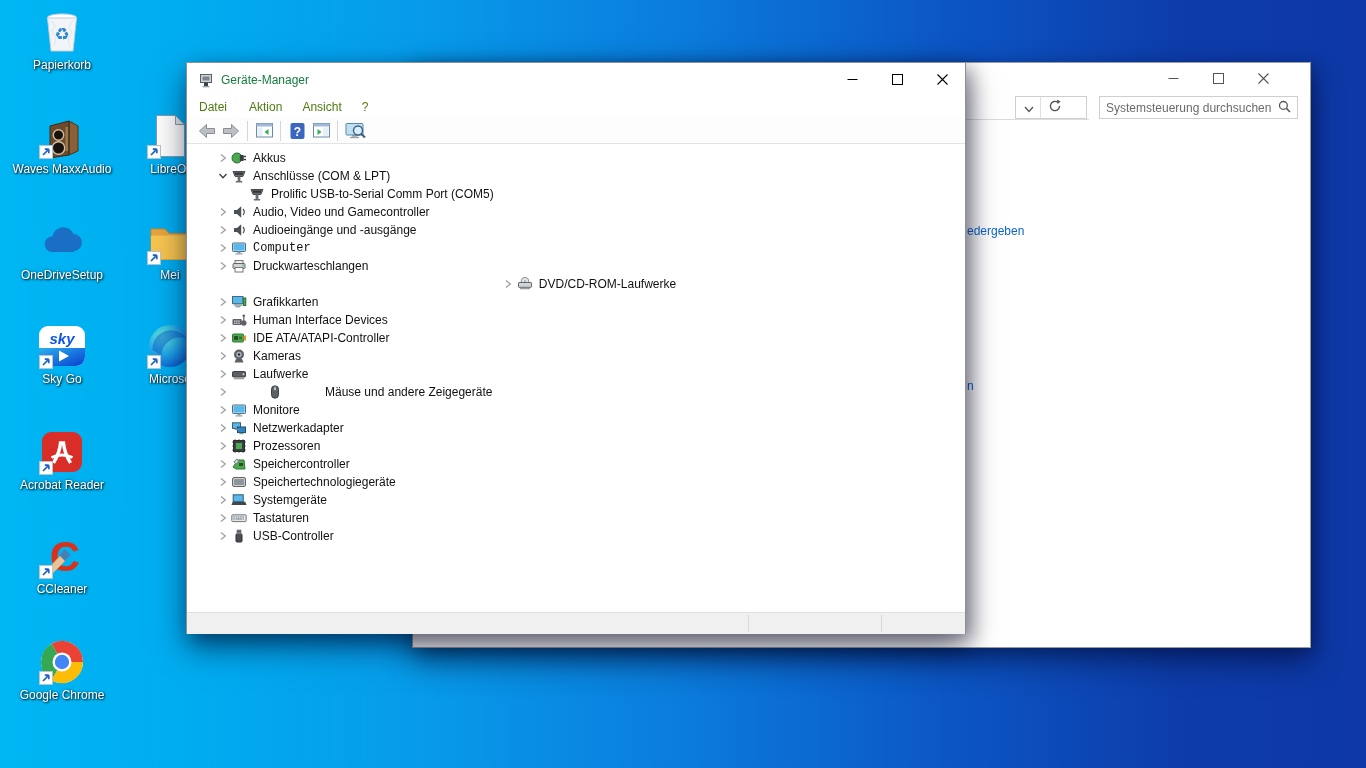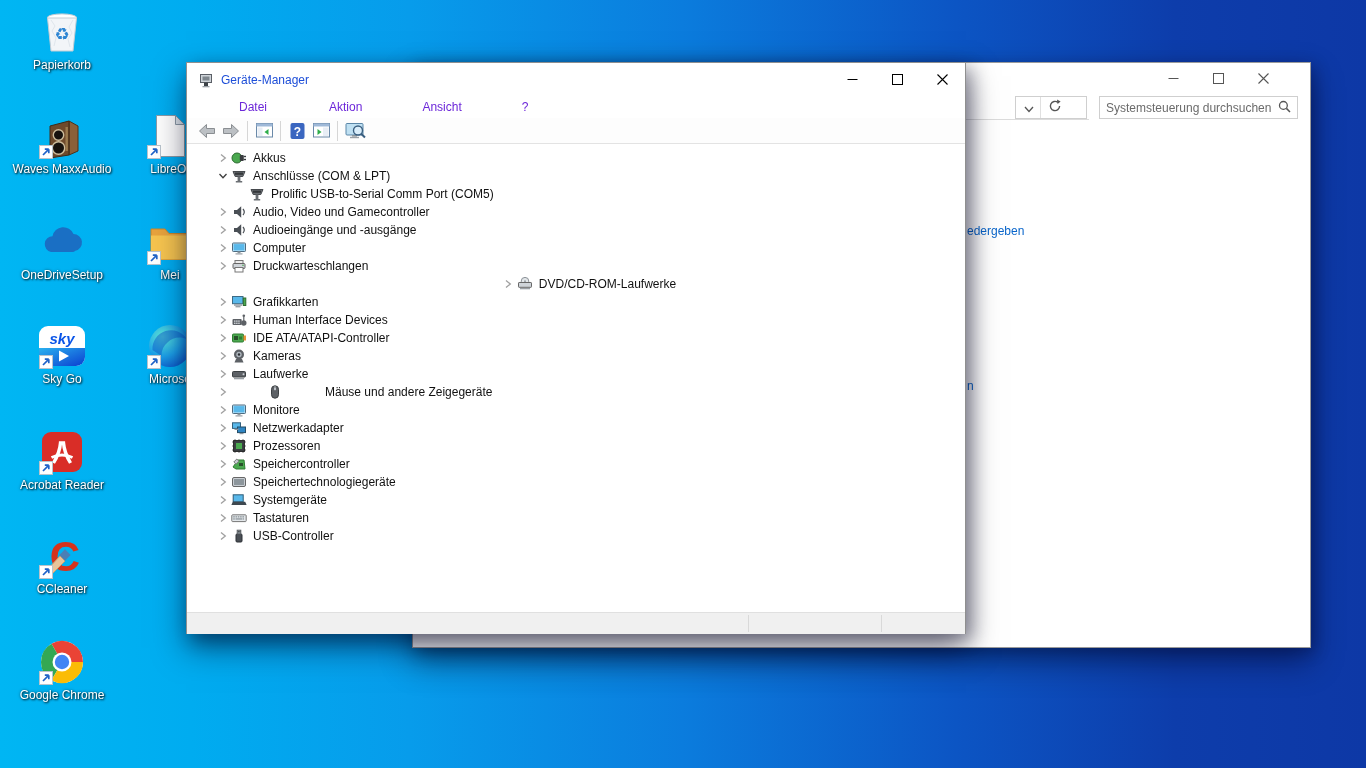--- a/index.html
+++ b/index.html
@@ -33,24 +33,24 @@
                border:1px solid #cfcfcf; background:#fff; display:flex; align-items:center; padding:0 6px; }
   .cp-search-text { flex:1; font-size:12px; color:#6b6b6b; white-space:nowrap; overflow:hidden; }
   .frag { position:absolute; font-size:12px; color:#0a66cb; text-decoration:none; white-space:nowrap; }
 
   
   .dm-window { position:absolute; left:186px; top:62px; width:780px; height:572px;
                background:#fff; border:1px solid #8f8f8f;
                box-shadow:0 14px 30px rgba(0,0,30,.5), 6px 6px 16px rgba(0,0,30,.3); }
   .dm-titlebar { height:33px; display:flex; align-items:center; background:#fff; }
   .dm-appicon { margin-left:11px; width:16px; height:16px; }
-  .dm-title { margin-left:7px; font-size:12px; color:#1d4ed8; }
+  .dm-title { margin-left:7px; font-size:12px; color:#15803d; }
   .dm-controls { margin-left:auto; display:flex; }
   .dm-menubar { height:22px; display:flex; align-items:center; padding-left:12px; background:#fff; }
-  .dm-menu-item { font-size:12px; color:#6d28d9; padding:3px 10px 4px 10px;margin-left:40px; }
+  .dm-menu-item { font-size:12px; color:#4d7c0f; padding:3px 10px 4px 10px; }
   .dm-menu-item:first-child { padding-left:0; padding-right:12px; }
   .dm-toolbar { height:26px; display:flex; align-items:center; padding-left:8px; background:#fdfdfd;
                 border-bottom:1px solid #e3e3e3; }
   .tb-btn { width:24px; height:22px; display:flex; align-items:center; justify-content:center; }
   .tb-sep { width:1px; height:20px; background:#d6d6d6; margin:0 4px; }
   .dm-tree { height:468px; background:#fff; overflow:hidden; padding-top:5px; padding-left:7px; }
   .tree-row { height:18px; display:flex; align-items:center; font-size:12px; color:#111; white-space:nowrap; }
   .tree-chevron { width:17px; height:16px; display:flex; align-items:center; justify-content:center; flex:0 0 17px; }
   .tree-ico { width:16px; height:16px; margin-right:4px; flex:0 0 16px; display:flex; align-items:center; justify-content:center; }
   .tree-label { padding:1px 3px 2px 2px; }
@@ -428,21 +428,21 @@
             </svg>
           </span>
           <span class="tree-ico">
             <svg width="16" height="16" viewBox="0 0 16 16">
               <path d="M3 6 h3 l4.2 -3.8 v11.6 L6 10 H3 Z" fill="#4a4f55"></path>
               <path d="M12 5 a4.6 4.6 0 0 1 0 6" stroke="#4a4f55" fill="none" stroke-width="1.2"></path>
             </svg>
           </span>
           <span class="tree-label">Audioeingänge und -ausgänge</span>
         </div>
-        <div class="tree-row" style="padding-left: 20px;">
+        <div class="tree-row" style="padding-left: 20px; font-family: Liberation Mono, monospace;">
           <span class="tree-chevron">
             <svg width="10" height="10" viewBox="0 0 10 10">
               <path d="M3 1.5 L7.3 5 L3 8.5" fill="none" stroke="#a0a0a0" stroke-width="1.3"></path>
             </svg>
           </span>
           <span class="tree-ico">
             <svg width="16" height="16" viewBox="0 0 16 16">
               <rect x="1.5" y="3" width="13" height="8.5" rx="0.8" fill="#bfe3f7" stroke="#4c6b80"></rect>
               <rect x="2.6" y="4.1" width="10.8" height="6.3" fill="#59b8ea"></rect>
               <rect x="6.5" y="11.5" width="3" height="1.8" fill="#8d969c"></rect>

